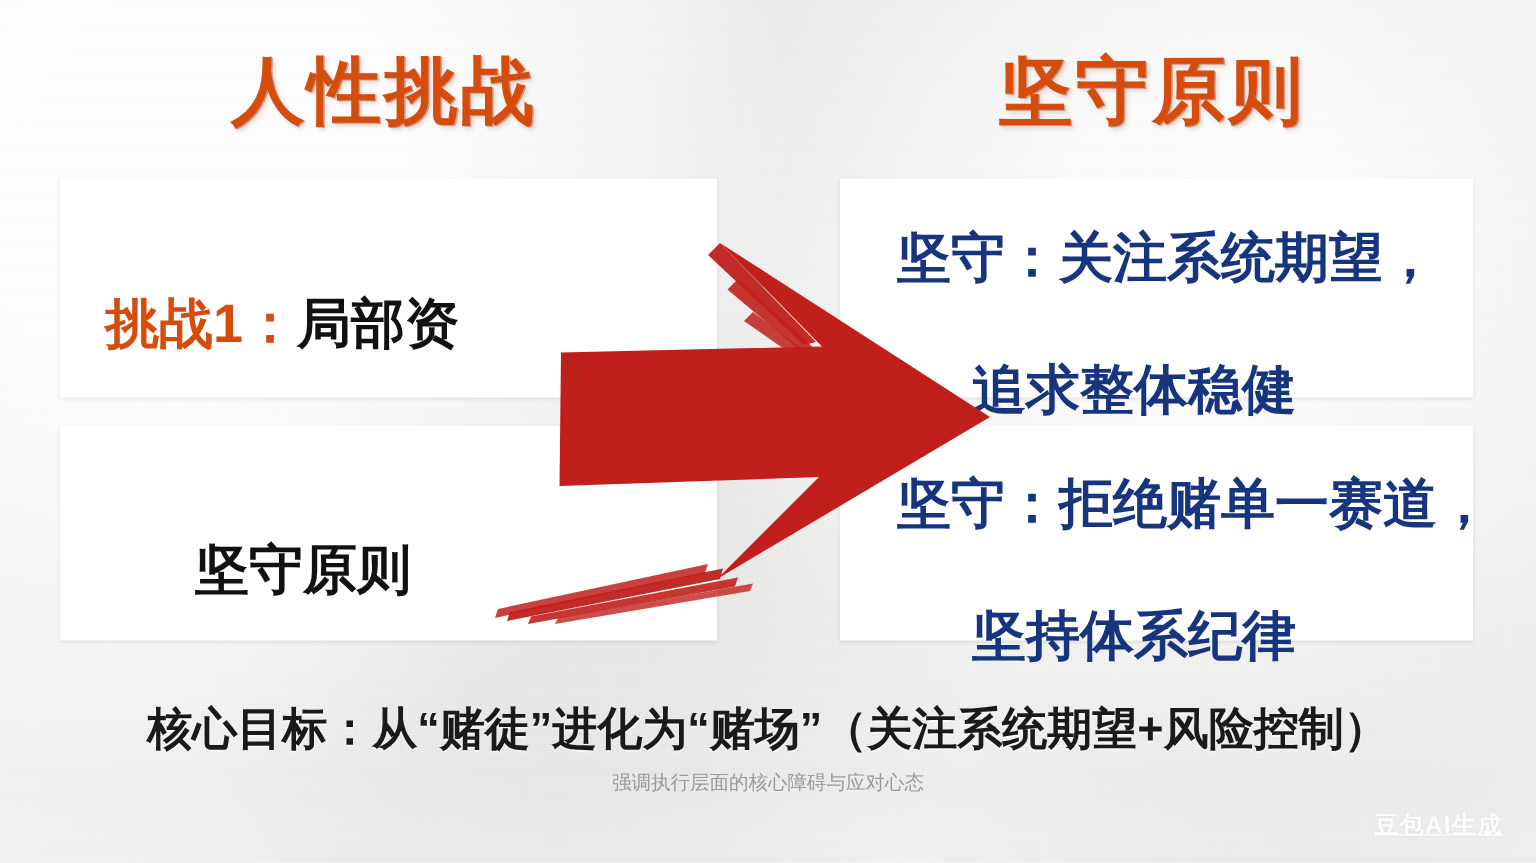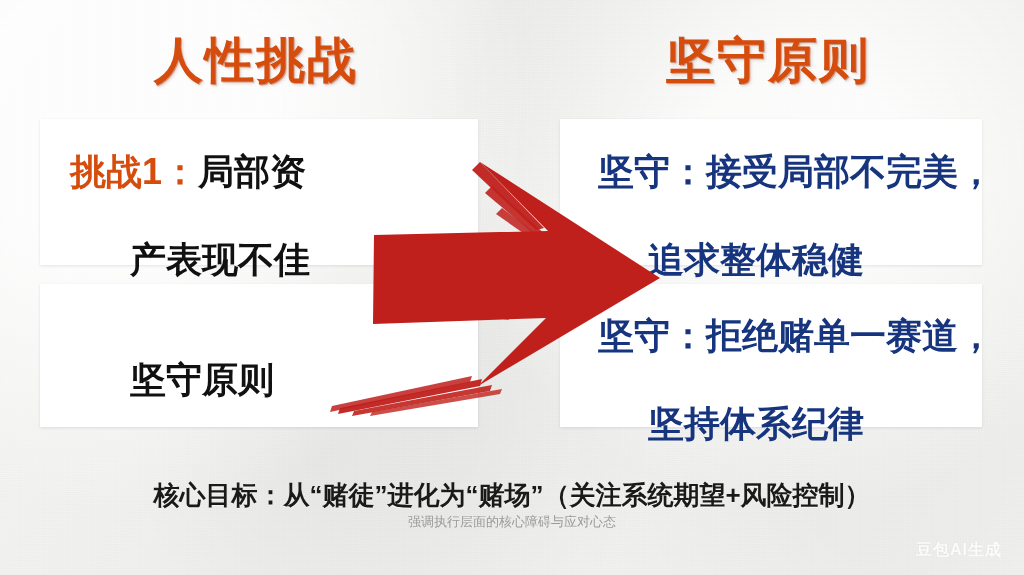--- a/index.html
+++ b/index.html
@@ -69,63 +69,62 @@
     position:absolute;left:368px;top:240px;width:200px;
     font-size:42px;font-weight:bold;color:#ffffff;letter-spacing:6px;
     text-align:center;line-height:52px;
     text-shadow:0 1px 2px rgba(90,0,0,.35);
     pointer-events:none;
   }
 
   
   #footnote-main{
     position:absolute;left:0;top:466px;width:1024px;text-align:center;
-    font-size:26px;font-weight:bold;color:#1a1a1a;white-space:nowrap;
+    font-size:30px;font-weight:bold;color:#1a1a1a;white-space:nowrap;
     text-shadow:0 1px 1px rgba(255,255,255,.6);
-    margin-top:12px;
   }
   #footnote-sub{
     position:absolute;left:0;top:513px;width:1024px;text-align:center;
     font-size:13px;color:#9a9a9a;white-space:nowrap;
   }
   #watermark{
     position:absolute;right:22px;bottom:14px;
     font-size:16px;font-weight:bold;color:rgba(255,255,255,.88);
     letter-spacing:1px;
     text-shadow:0 0 2px rgba(0,0,0,.06);
+    text-decoration:underline;
   }
 </style>
 </head>
 <body>
 
 <div id="slide">
   <div id="grain"></div>
 
   <div class="heading" id="heading-right">坚守原则</div>
   <div class="heading" id="heading-left">人性挑战</div>
 
   <div class="card" id="card-left-1">
     <div class="card-inner">
       <div class="line">
         <span class="lead-orange">挑战1：</span><span>局部资</span>
       </div>
-      <div class="line indent">产表现不佳</div>
     </div>
   </div>
 
   <div class="card" id="card-left-2">
     <div class="card-inner">
       <div class="line indent">坚守原则</div>
     </div>
   </div>
 
   <div class="card blue" id="card-right-1">
     <div class="card-inner">
       <div class="line">
-        <span>坚守：</span><span>接受局部不完美，</span>
+        <span>坚守：</span><span>关注系统期望，</span>
       </div>
       <div class="line indent-r">追求整体稳健</div>
     </div>
   </div>
 
   <div class="card blue" id="card-right-2">
     <div class="card-inner">
       <div class="line">
         <span>坚守：</span><span>拒绝赌单一赛道，</span>
       </div>

